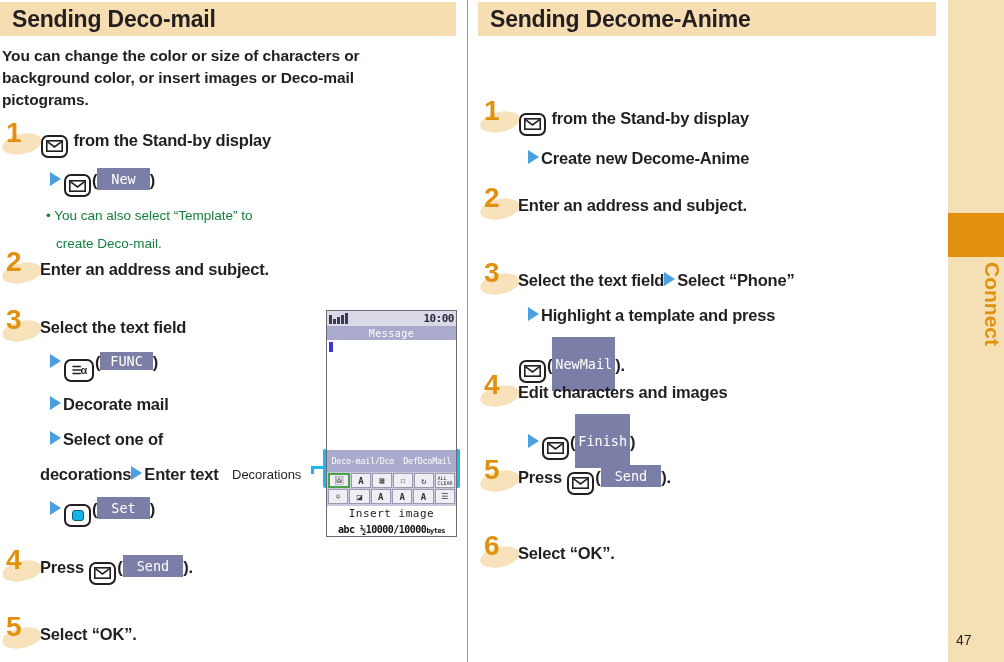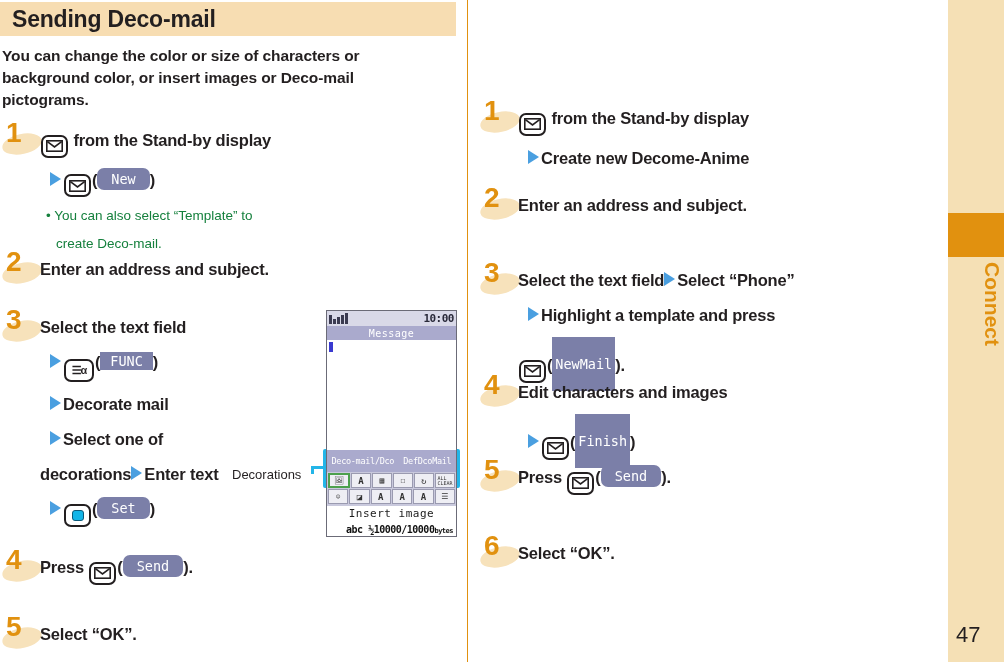--- a/index.html
+++ b/index.html
@@ -49,21 +49,21 @@
     letter-spacing: 0px;
     padding-left: 16px;
     box-sizing: border-box;
   }
   .page-number {
     position: absolute;
     bottom: 14px;
     left: 8px;
     width: 48px;
     text-align: left;
-    font-size: 22px;
+    font-size: 14px;
     color: #231f20;
     font-family: "Liberation Sans", sans-serif;
   }
 
   
   .col {
     position: absolute;
     top: 0;
     height: 662px;
   }
@@ -219,21 +219,21 @@
     background: #7b7fa8;
     color: #ffffff;
     font-family: "DejaVu Sans Mono", monospace;
     font-size: 13.5px;
     font-weight: normal;
     padding: 19px 3px;
     vertical-align: 2px;
     letter-spacing: 0px;
     line-height: 16px;
   }
-  .softkey.wide { padding: 3px 14px; border-radius: 7px; }
+  .softkey.wide { padding: 3px 14px; }
   .softkey.mid  { padding: 1px 10px; }
 
   
   .arrow {
     display: inline-block;
     width: 0; height: 0;
     border-left: 11px solid #4a9fe0;
     border-top: 7px solid transparent;
     border-bottom: 7px solid transparent;
     vertical-align: 0px;
@@ -334,21 +334,21 @@
     font-size: 11px;
     color: #1a1a1a;
     height: 16px;
     line-height: 16px;
     letter-spacing: 0.5px;
   }
   .ps-counter {
     background: #ffffff;
     display: flex;
     align-items: center;
-    justify-content: flex-end;
+    justify-content: center;
     height: 14px;
     padding: 0 3px;
     box-sizing: border-box;
     font-size: 10px;
     color: #111;
     font-weight: bold;
     letter-spacing: -0.5px;
   }
   .ps-soft {
     background: #8d8db0;
@@ -561,20 +561,23 @@
         <span class="ps-sk ctr">Select</span>
         <span class="ps-sk r1">Exit</span>
 
       </div>
     </div>
   </div>
 
   <div class="col-divider"></div>
 
   <div class="col col-right">
+    <div class="section-bar">
+      <div class="section-bar-title">Sending Decome-Anime</div>
+    </div>
     <div id="right-steps">
         <div class="step" style="top: 96px;">
           <div class="step-blob"></div>
           <div class="step-num">1</div>
           <div class="step-body">
             <span class="step-line"><span class="key key-mail env">
                 <svg width="17" height="12" viewBox="0 0 17 12">
                   <rect x="0.8" y="0.8" width="15.4" height="10.4" fill="#fff" stroke="#231f20" stroke-width="1.6"></rect>
                   <path d="M1.4 1.6 L8.5 7 L15.6 1.6" fill="none" stroke="#231f20" stroke-width="1.6"></path>
                 </svg>

